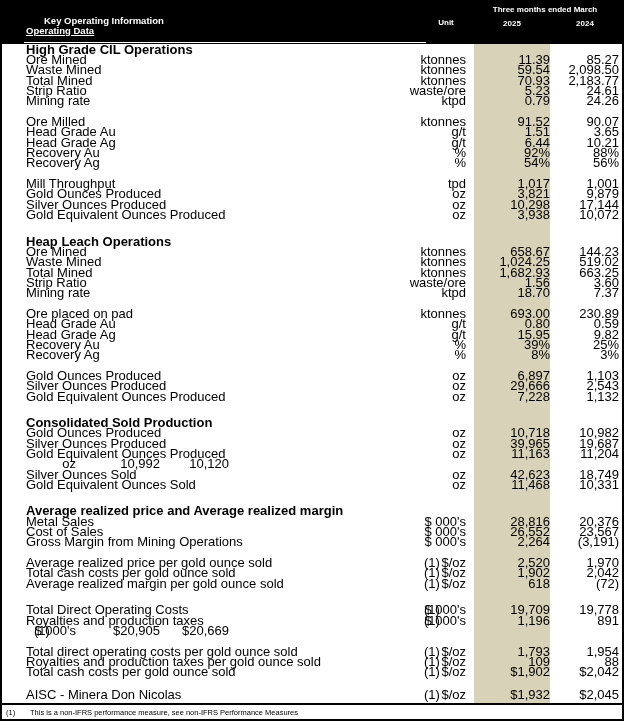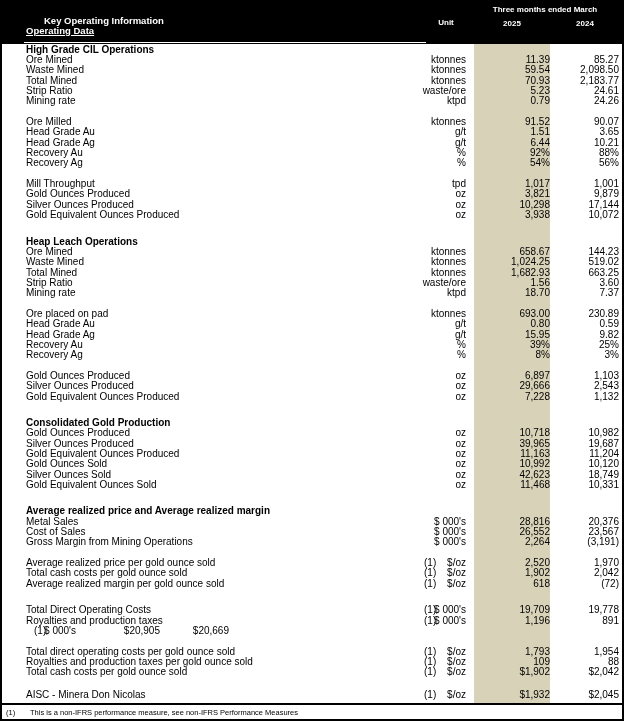--- a/index.html
+++ b/index.html
@@ -48,21 +48,21 @@
     font-size:8px;font-weight:bold;text-align:center;
   }
   
   .stripe{
     position:absolute;left:472px;top:42px;width:76px;height:661px;
     background:#d8d3b8;z-index:0;
   }
   
   .tbody{
     position:absolute;left:0;top:42px;width:620px;z-index:1;
-    font-size:10px;
+    font-size:13px;
   }
   .row{display:flex;height:10.35px;align-items:center;}
   .row.blank{height:10.35px;}
   .sec-gap{height:16px;}
   .sec-gap-sm{height:12px;}
   .c-label{flex:1;padding-left:24px;white-space:nowrap;overflow:hidden;}
   .c-nu{width:74px;position:relative;text-align:right;padding-right:16px;white-space:nowrap;}
   .c-nu .note{position:absolute;left:32px;top:0;}
   .c-v25{width:76px;text-align:right;padding-right:8px;box-sizing:border-box;white-space:nowrap;}
   .c-v24{width:64px;text-align:right;padding-right:3px;box-sizing:border-box;white-space:nowrap;}
@@ -263,42 +263,41 @@
         <div class="c-v24">2,543</div>
       </div>
       <div class="row">
         <div class="c-label">Gold Equivalent Ounces Produced</div>
         <div class="c-nu">oz</div>
         <div class="c-v25">7,228</div>
         <div class="c-v24">1,132</div>
       </div>
       <div class="sec-gap"></div>
       <div class="row sec-title">
-        <div class="c-label">Consolidated Gold Production</div>
+        <div class="c-label">Consolidated Sold Production</div>
       </div>
       <div class="row">
         <div class="c-label">Gold Ounces Produced</div>
         <div class="c-nu">oz</div>
         <div class="c-v25">10,718</div>
         <div class="c-v24">10,982</div>
       </div>
       <div class="row">
         <div class="c-label">Silver Ounces Produced</div>
         <div class="c-nu">oz</div>
         <div class="c-v25">39,965</div>
         <div class="c-v24">19,687</div>
       </div>
       <div class="row">
         <div class="c-label">Gold Equivalent Ounces Produced</div>
         <div class="c-nu">oz</div>
         <div class="c-v25">11,163</div>
         <div class="c-v24">11,204</div>
       </div>
       <div class="row">
-        <div class="c-label">Gold Ounces Sold</div>
         <div class="c-nu">oz</div>
         <div class="c-v25">10,992</div>
         <div class="c-v24">10,120</div>
       </div>
       <div class="row">
         <div class="c-label">Silver Ounces Sold</div>
         <div class="c-nu">oz</div>
         <div class="c-v25">42,623</div>
         <div class="c-v24">18,749</div>
       </div>

